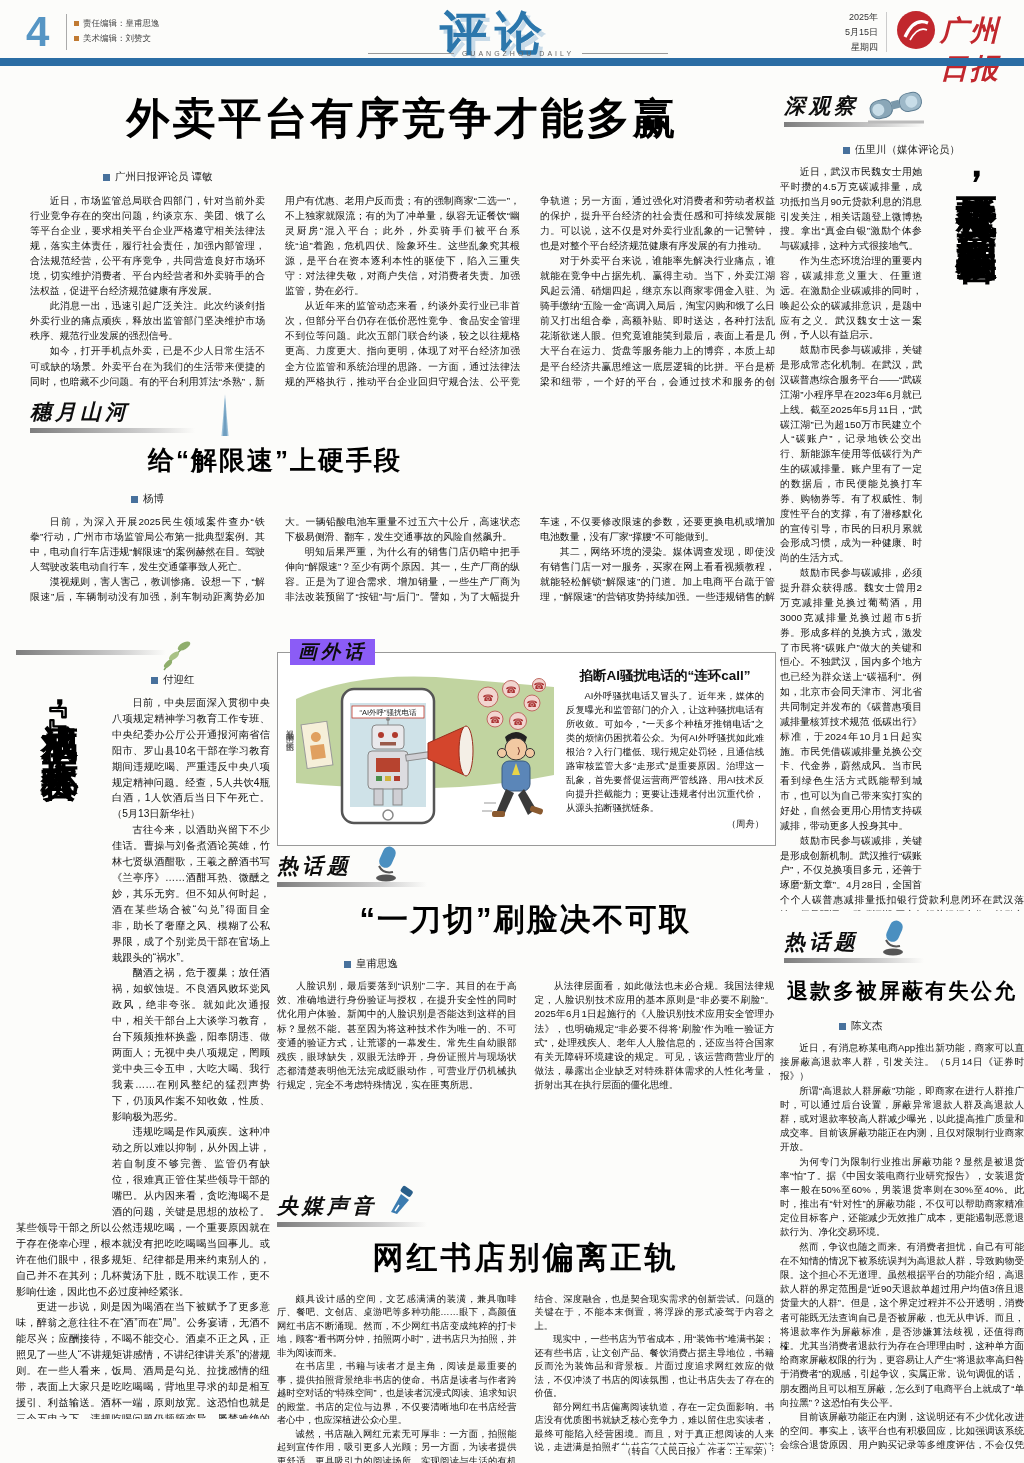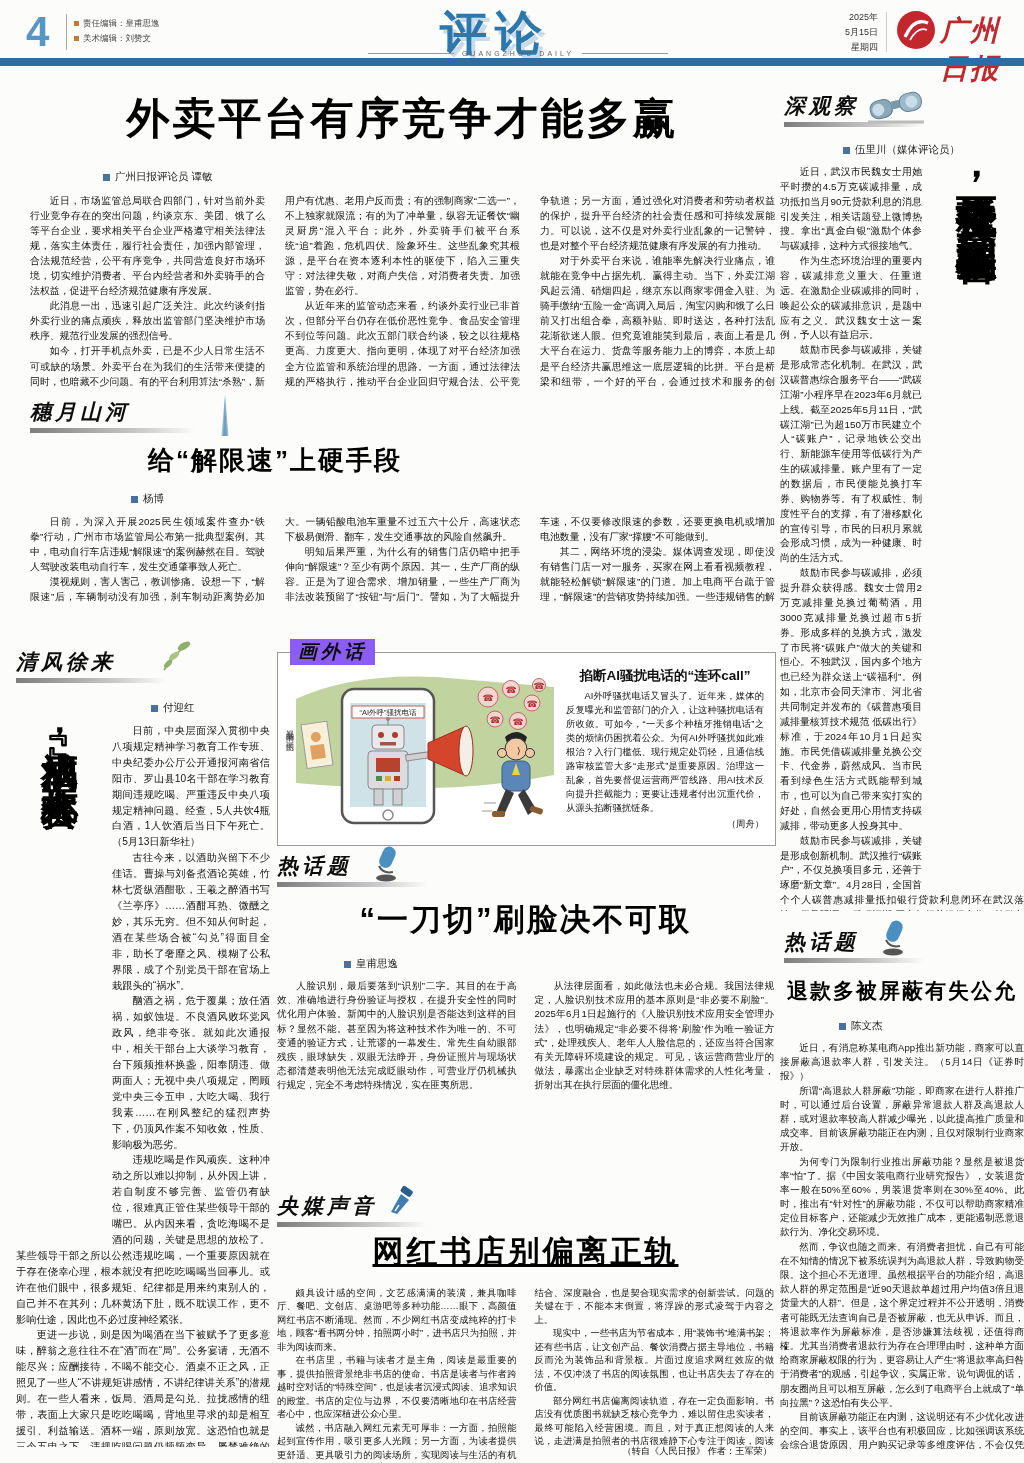--- a/index.html
+++ b/index.html
@@ -114,21 +114,20 @@
   </div>
   <div class="bodytext cols3" style="margin-top:8px;height:120px;">
       <p class="para">日前，为深入开展2025民生领域案件查办“铁拳”行动，广州市市场监管局公布第一批典型案例。其中，电动自行车店违规“解限速”的案例赫然在目。驾驶人驾驶改装电动自行车，发生交通肇事致人死亡。</p>
       <p class="para">漠视规则，害人害己，教训惨痛。设想一下，“解限速”后，车辆制动没有加强，刹车制动距离势必加大。一辆铅酸电池车重量不过五六十公斤，高速状态下极易侧滑、翻车，发生交通事故的风险自然飙升。</p>
       <p class="para">明知后果严重，为什么有的销售门店仍暗中把手伸向“解限速”？至少有两个原因。其一，生产厂商的纵容。正是为了迎合需求、增加销量，一些生产厂商为非法改装预留了“按钮”与“后门”。譬如，为了大幅提升车速，不仅要修改限速的参数，还要更换电机或增加电池数量，没有厂家“撑腰”不可能做到。</p>
       <p class="para">其二，网络环境的浸染。媒体调查发现，即使没有销售门店一对一服务，买家在网上看看视频教程，就能轻松解锁“解限速”的门道。加上电商平台疏于管理，“解限速”的营销攻势持续加强。一些违规销售的解码产品会以防盗或报警设备的面目来伪装销售，更加增加了整治的难度。</p>
     </div>
 </div>
 
 <div class="abs" style="left:16px;top:648px;width:254px;height:815px;">
-  <div class="section-label">清风徐来</div>
   <div class="abs" style="left:140px;top:-10px;">
     <svg width="40" height="34" viewBox="0 0 40 34">
         <path d="M8,32 Q18,18 30,6" stroke="#7da05e" stroke-width="1.4" fill="none"></path>
         <ellipse cx="28" cy="8" rx="7" ry="3.4" fill="#8fae6c" transform="rotate(-30 28 8)"></ellipse>
         <ellipse cx="18" cy="18" rx="6" ry="3" fill="#a9c286" transform="rotate(-38 18 18)"></ellipse>
         <ellipse cx="12" cy="26" rx="5" ry="2.6" fill="#8fae6c" transform="rotate(-45 12 26)"></ellipse>
       </svg>
   </div>
   <div class="label-bar" style="width:150px;margin-top:2px;"></div>
   <div class="byline" style="margin:18px 0 0 90px;">
@@ -244,21 +243,21 @@
 <div class="abs" style="left:277px;top:1192px;width:497px;height:268px;">
   <div class="section-label">央媒声音</div>
   <div class="abs" style="left:108px;top:-8px;">
     <svg width="34" height="34" viewBox="0 0 34 34">
         <polygon points="6,28 16,10 24,16 12,30" fill="#3c7cb0"></polygon>
         <line x1="14" y1="21" x2="10" y2="27" stroke="#fff" stroke-width="1.4"></line>
         <rect x="16" y="4" width="12" height="7" rx="2" transform="rotate(35 22 7)" fill="#2a5f8a"></rect>
       </svg>
   </div>
   <div class="label-bar" style="width:150px;margin-top:2px;"></div>
-  <div class="headline" style="font-size:31px;letter-spacing:3px;margin-top:4px;text-decoration:underline;">网红书店别偏离正轨</div>
+  <div class="headline" style="font-size:31px;letter-spacing:3px;margin-top:10px;">网红书店别偏离正轨</div>
   <div class="bodytext cols2" style="margin-top:14px;height:178px;font-size:9.3px;line-height:1.45;">
       <p class="para">颇具设计感的空间，文艺感满满的装潢，兼具咖啡厅、餐吧、文创店、桌游吧等多种功能……眼下，高颜值网红书店不断涌现。然而，不少网红书店变成纯粹的打卡地，顾客“看书两分钟，拍照两小时”，进书店只为拍照，并非为阅读而来。</p>
       <p class="para">在书店里，书籍与读者才是主角，阅读是最重要的事，提供拍照背景绝非书店的使命。书店是读者与作者跨越时空对话的“特殊空间”，也是读者沉浸式阅读、追求知识的殿堂。书店的定位与边界，不仅要清晰地印在书店经营者心中，也应深植进公众心里。</p>
       <p class="para">诚然，书店融入网红元素无可厚非：一方面，拍照能起到宣传作用，吸引更多人光顾；另一方面，为读者提供更舒适、更具吸引力的阅读场所，实现阅读与生活的有机结合、深度融合，也是契合现实需求的创新尝试。问题的关键在于，不能本末倒置，将浮躁的形式凌驾于内容之上。</p>
       <p class="para">现实中，一些书店为节省成本，用“装饰书”堆满书架；还有些书店，让文创产品、餐饮消费占据主导地位，书籍反而沦为装饰品和背景板。片面过度追求网红效应的做法，不仅冲淡了书店的阅读氛围，也让书店失去了存在的价值。</p>
       <p class="para">部分网红书店偏离阅读轨道，存在一定负面影响。书店没有优质图书就缺乏核心竞争力，难以留住忠实读者，最终可能陷入经营困境。而且，对于真正想阅读的人来说，走进满是拍照者的书店很难静下心专注于阅读，阅读质量和阅读深度大打折扣，久而久之，他们必定远离网红书店。</p>
     </div>
   <div class="abs source-tag" style="right:2px;bottom:2px;">（转自《人民日报》 作者：王军荣）</div>
 </div>
 

